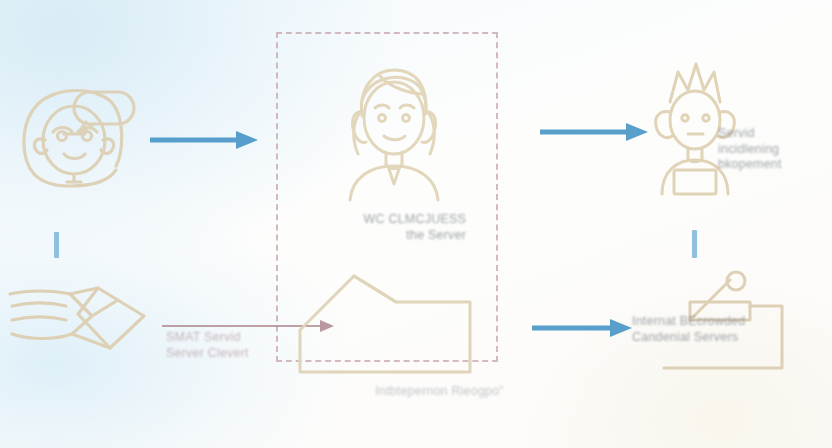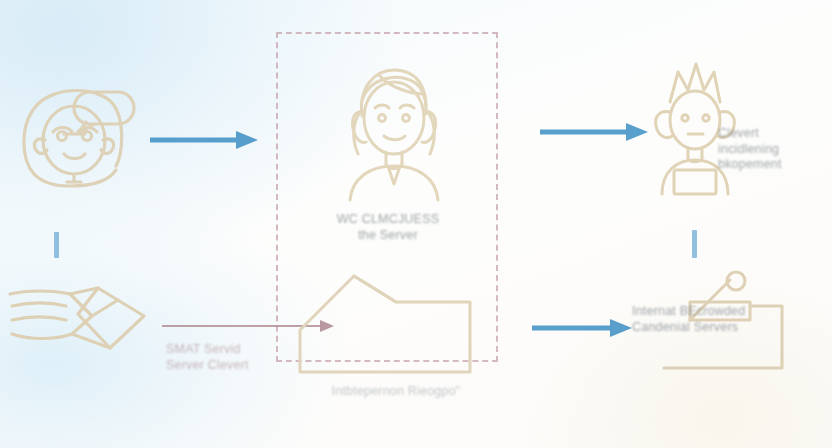--- a/index.html
+++ b/index.html
@@ -43,27 +43,27 @@
 
   .icon-svg { display: block; }
 
   
   .label {
     position: absolute;
     color: #8d9399;
     font-size: 12.5px;
     line-height: 1.25;
     letter-spacing: 0.2px;
-    text-align: center;
+    text-align: right;
     white-space: pre-line;
     filter: blur(0.9px);
     opacity: 0.85;
   }
   .label.faint { color: #a8adb2; opacity: 0.7; }
-  .label.mauve { color: #b49a9e; opacity: 0.72; margin-top: 12px; }
+  .label.mauve { color: #b49a9e; opacity: 0.72; }
   .label.left { text-align: left; }
 
   .dashed-box {
     position: absolute;
     border: 2px dashed #c9a7ae;
     opacity: 0.78;
     box-sizing: border-box;
   }
 
   .vline {
@@ -168,21 +168,21 @@
         <circle cx="45" cy="60" r="3.2"></circle>
         <circle cx="66" cy="60" r="3.2"></circle>
         <path d="M48 76 L63 76"></path>
         <path d="M48 90 L48 100 C48 105 62 105 62 100 L62 90"></path>
         <path d="M22 136 C22 114 36 102 55 102 C74 102 88 114 88 136"></path>
         <rect x="34" y="112" width="42" height="24" rx="2"></rect>
       </g>
     </svg>
   </div>
 
-  <div class="label left" style="left:718px; top:126px; width:112px;">Clevert
+  <div class="label left" style="left:718px; top:126px; width:112px;">Servid
 incidlening
 bkopement</div>
 
   <div class="vline" style="left:54px; top:232px; width:5px; height:26px;"></div>
   <div class="vline" style="left:692px; top:230px; width:5px; height:28px;"></div>
 
   <div class="node" style="left:6px; top:272px;">
     <svg class="icon-svg" width="146" height="86" viewBox="0 0 146 86">
       <g fill="none" stroke="#ddd0b4" stroke-width="3.2" stroke-linecap="round" stroke-linejoin="round">
         <path d="M4 22 C22 18 46 18 64 22 L92 16 L138 44 L104 76 L66 62 C48 68 24 68 6 62"></path>
@@ -226,20 +226,20 @@
     <svg class="icon-svg" width="170" height="104" viewBox="0 0 170 104">
       <g fill="none" stroke="#ddd0b4" stroke-width="3" stroke-linecap="round" stroke-linejoin="round">
         <circle cx="116" cy="13" r="9"></circle>
         <path d="M70 52 L110 12"></path>
         <path d="M70 34 L130 34 L130 52 L70 52 Z"></path>
         <path d="M130 38 L162 38 L162 100 L44 100"></path>
       </g>
     </svg>
   </div>
 
-  <div class="label left" style="left:632px; top:304px; width:160px;">Internat BEcrowded
+  <div class="label left" style="left:632px; top:314px; width:160px;">Internat BEcrowded
 Candenial Servers</div>
 
   <div class="label faint" style="left:288px; top:384px; width:216px;">Intbtepernon Rieogpo"</div>
 
   <div class="watermark"></div>
 
 </div>
 
 </body></html>

